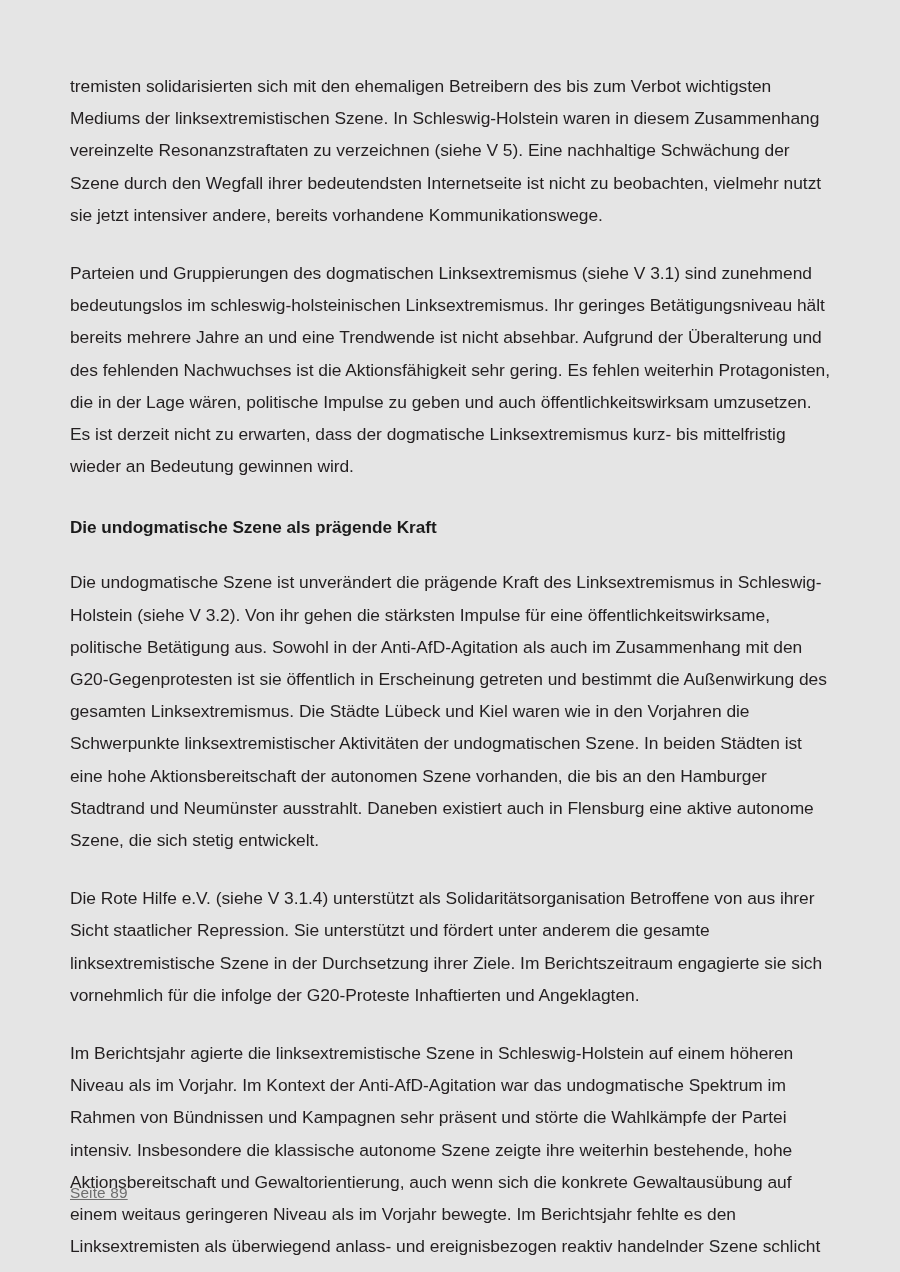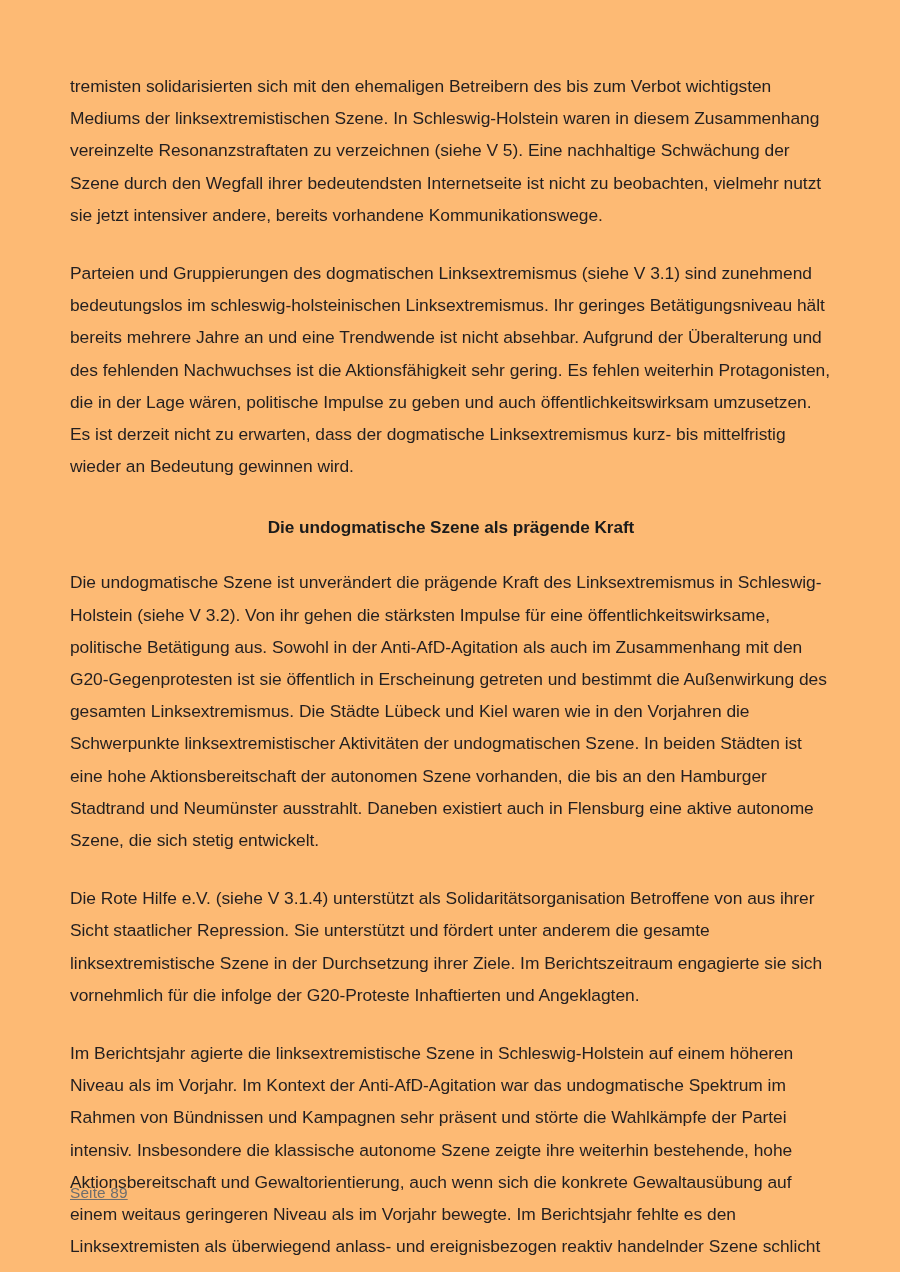--- a/index.html
+++ b/index.html
@@ -15,21 +15,21 @@
     overflow: hidden;
     font-family: "Liberation Sans", "DejaVu Sans", sans-serif;
     -webkit-font-smoothing: antialiased;
   }
   .page {
     position: absolute;
     left: 0;
     top: 0;
     width: 900px;
     height: 1272px;
-    background: #fdba74;
+    background: #e5e5e5;
     box-sizing: border-box;
     padding: 70px 68px 0 70px;
   }
   .body-copy {
     width: 762px;
   }
   .para {
     margin: 0 0 26px 0;
     font-size: 17.4px;
     line-height: 32.2px;
@@ -45,21 +45,20 @@
   .section-heading {
     margin: 0 0 24px 0;
     font-size: 17.2px;
     line-height: 30px;
     font-weight: 700;
     color: #1b1b1b;
     letter-spacing: -0.05px;
   }
   .heading-gap {
     padding-top: 4px;
-    text-align: center;
   }
   .page-footer {
     position: absolute;
     left: 70px;
     top: 1182px;
     font-size: 15.4px;
     line-height: 22px;
     color: #6e6e6e;
     letter-spacing: 0.15px;
     text-decoration: underline;

